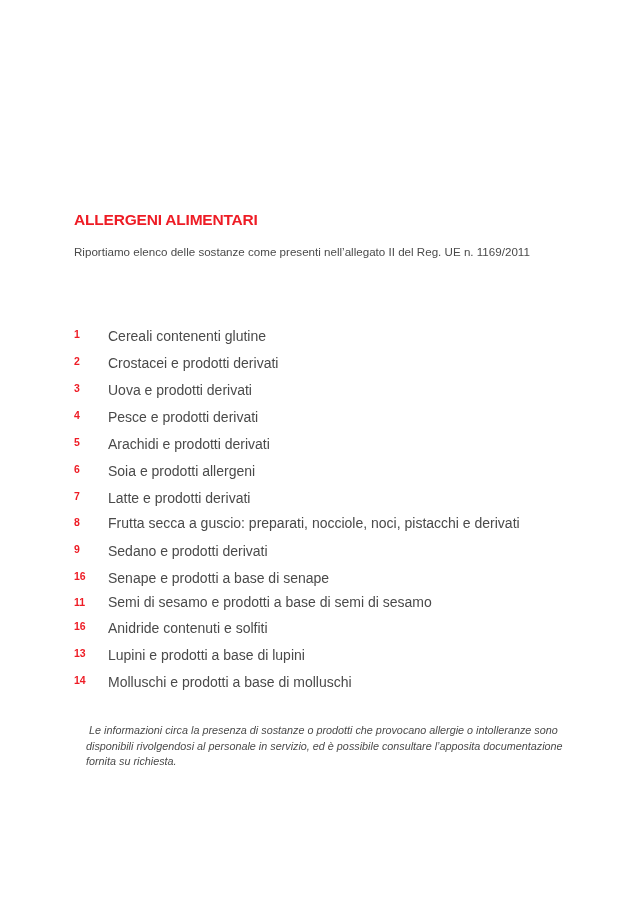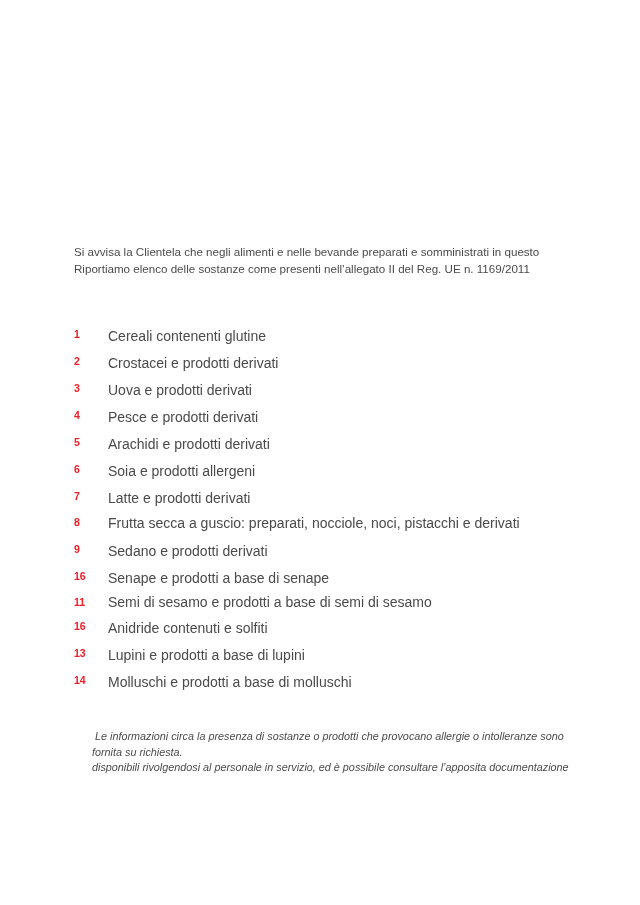--- a/index.html
+++ b/index.html
@@ -74,33 +74,33 @@
     }
     .footer {
       position: absolute;
       left: 74px;
       top: 711px;
       width: 500px;
       font-size: 10.8px;
       line-height: 15.5px;
       font-style: italic;
       color: #4a4a4a;
-      margin: 18px;
+      margin: 12px;
     }
     .footer span { display: block; white-space: nowrap; }
     .footer .l1 { padding-left: 3px; }
   </style>
 </head>
 <body>
 
 <div class="page">
 
+  <h1 class="title">ALLERGENI ALIMENTARI</h1>
 
   <p class="intro">
-    <span>Si avvisa la Clientela che negli alimenti e nelle bevande preparati e somministrati  in questo</span>
     <span>Riportiamo elenco delle sostanze come presenti nell’allegato II del Reg. UE n. 1169/2011</span>
   </p>
 
   <ul class="list">
     <li class="item" style="top:328px">
       <span class="num">1</span>
       <span class="label">Cereali contenenti glutine</span>
     </li>
     <li class="item" style="top:355px">
       <span class="num">2</span>
@@ -151,17 +151,17 @@
       <span class="label">Lupini e prodotti a base di lupini</span>
     </li>
     <li class="item" style="top:674px">
       <span class="num">14</span>
       <span class="label">Molluschi e prodotti a base di molluschi</span>
     </li>
   </ul>
 
   <p class="footer">
     <span class="l1">Le informazioni circa la presenza di sostanze o prodotti che provocano allergie o intolleranze sono</span>
+    <span>disponibili rivolgendosi al personale in servizio, ed è possibile consultare l’apposita documentazione</span>
     <span>fornita su richiesta.</span>
-    <span>disponibili rivolgendosi al personale in servizio, ed è possibile consultare l’apposita documentazione</span>
   </p>
 
 </div>
 
 </body></html>

